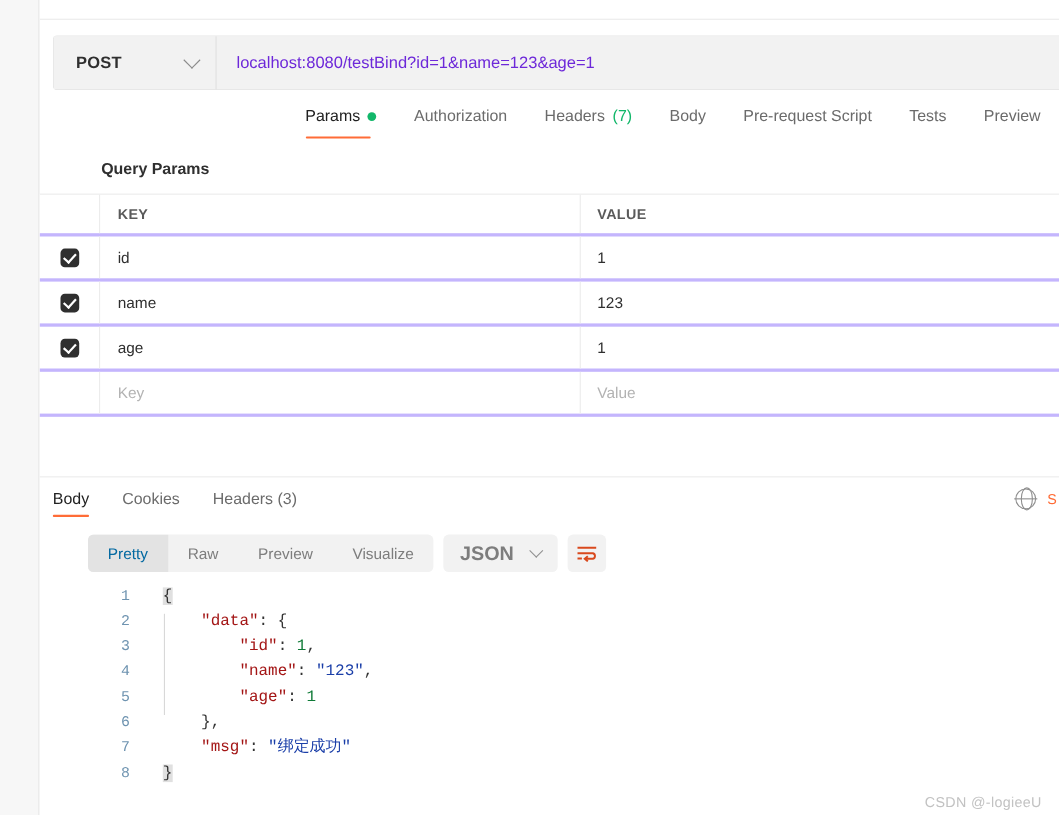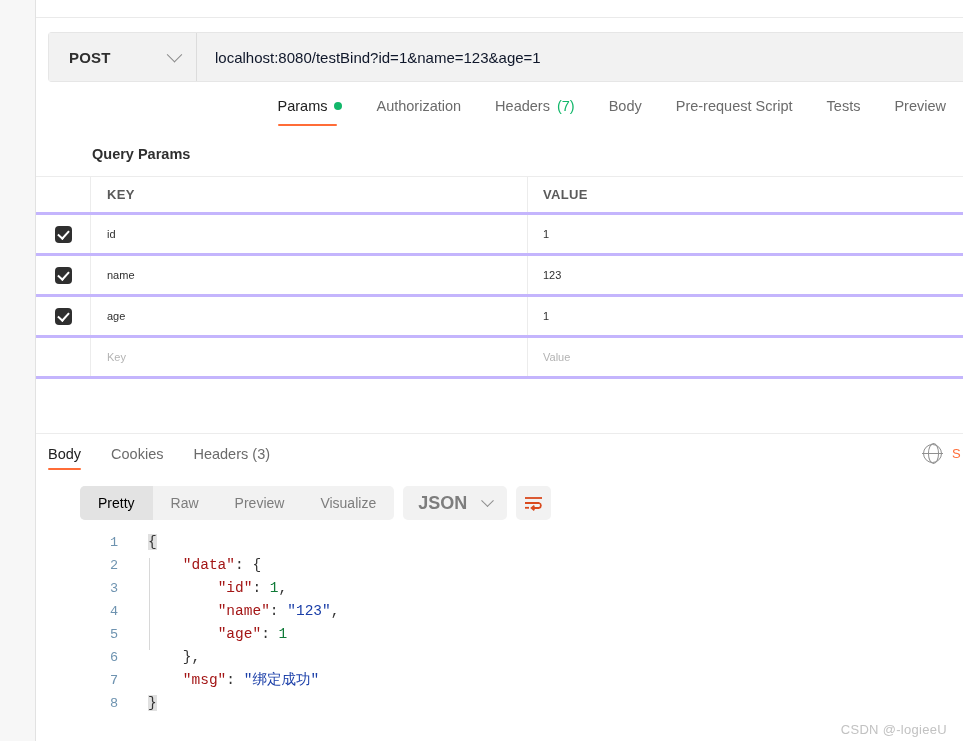--- a/index.html
+++ b/index.html
@@ -89,21 +89,21 @@
     border-bottom: 1.6px solid #8b8b8b;
     transform: rotate(45deg) translate(-2px, -2px);
   }
 
   .url-input {
     flex: 1 1 auto;
     display: flex;
     align-items: center;
     padding: 0 18px;
     font-size: 15px;
-    color: #0f172a;
+    color: #6d28d9;
     background: #f2f2f2;
     cursor: text;
     overflow: hidden;
     white-space: nowrap;
   }
 
   
   .req-tabs {
     margin: 16px 0 0 12px;
     height: 36px;
@@ -204,21 +204,21 @@
   }
 
   .th {
     font-size: 13px;
     font-weight: 700;
     color: #5a5a5a;
     letter-spacing: .35px;
   }
 
   .td {
-    font-size: 11px;
+    font-size: 14px;
     color: #2f2f2f;
   }
 
   .td.ph { color: #b3b3b3; }
 
   .cbox {
     width: 17px;
     height: 17px;
     border-radius: 4px;
     background: #2f2f2f;
@@ -366,21 +366,21 @@
     align-items: center;
     padding: 0 18px;
     font-size: 14px;
     color: #7d7d7d;
     cursor: pointer;
     white-space: nowrap;
   }
 
   .seg-btn.active {
     background: #e3e3e3;
-    color: #000000;
+    color: #0369a1;
   }
 
   .dropdown {
     display: flex;
     align-items: center;
     gap: 16px;
     height: 34px;
     padding: 0 15px;
     background: #f2f2f2;
     border-radius: 5px;

